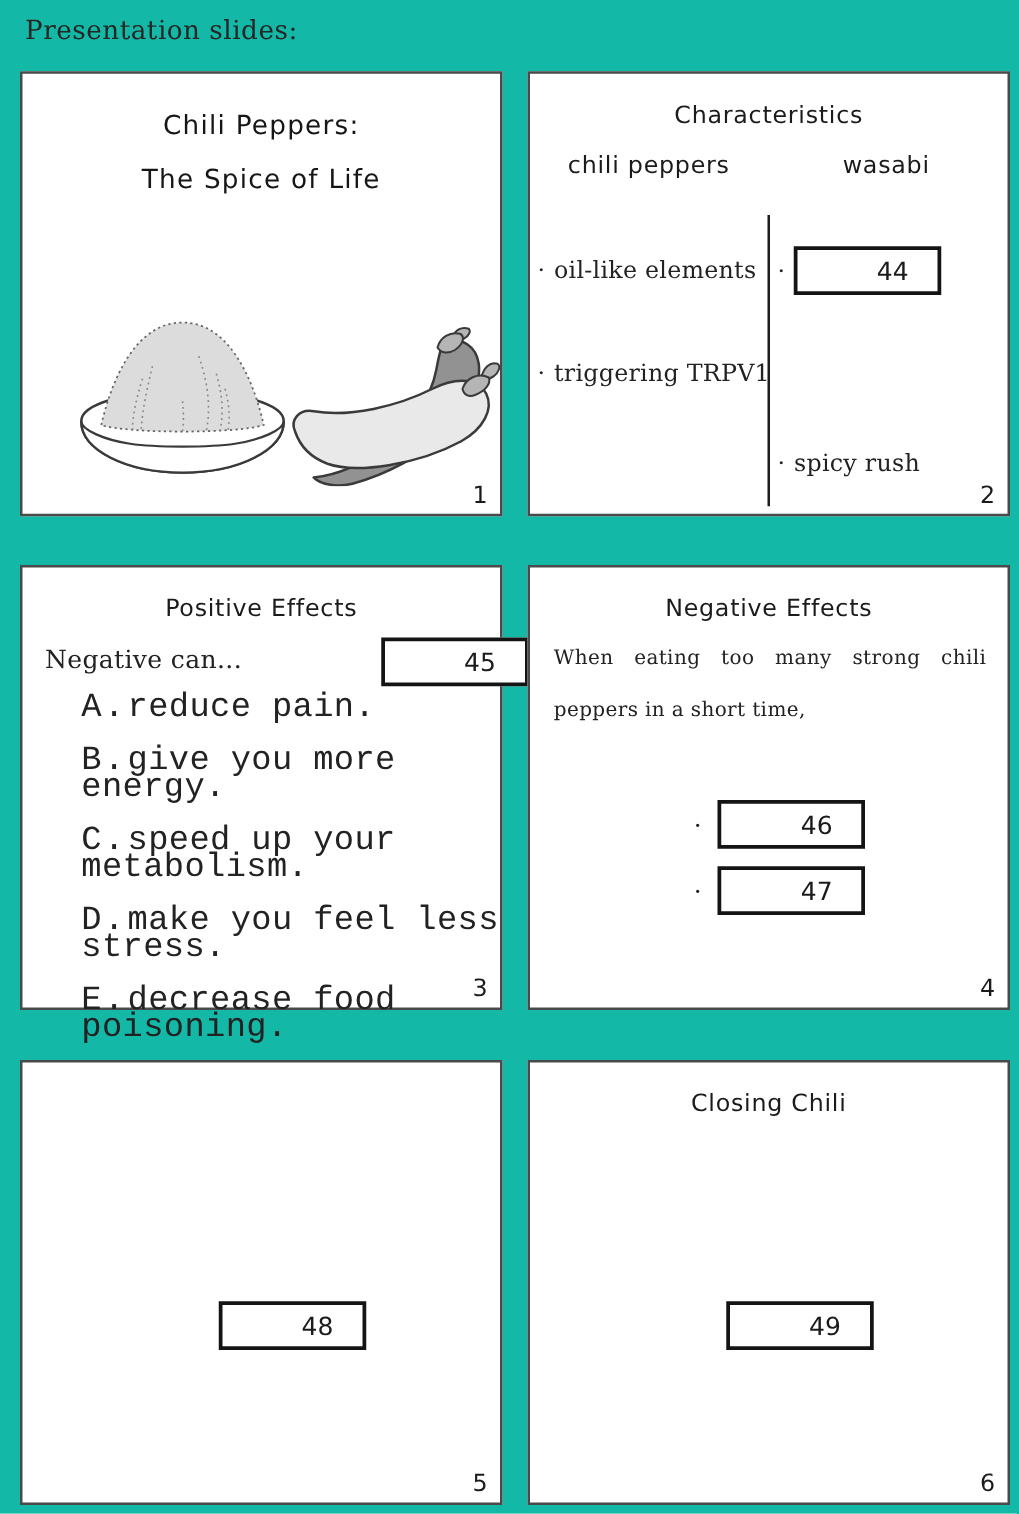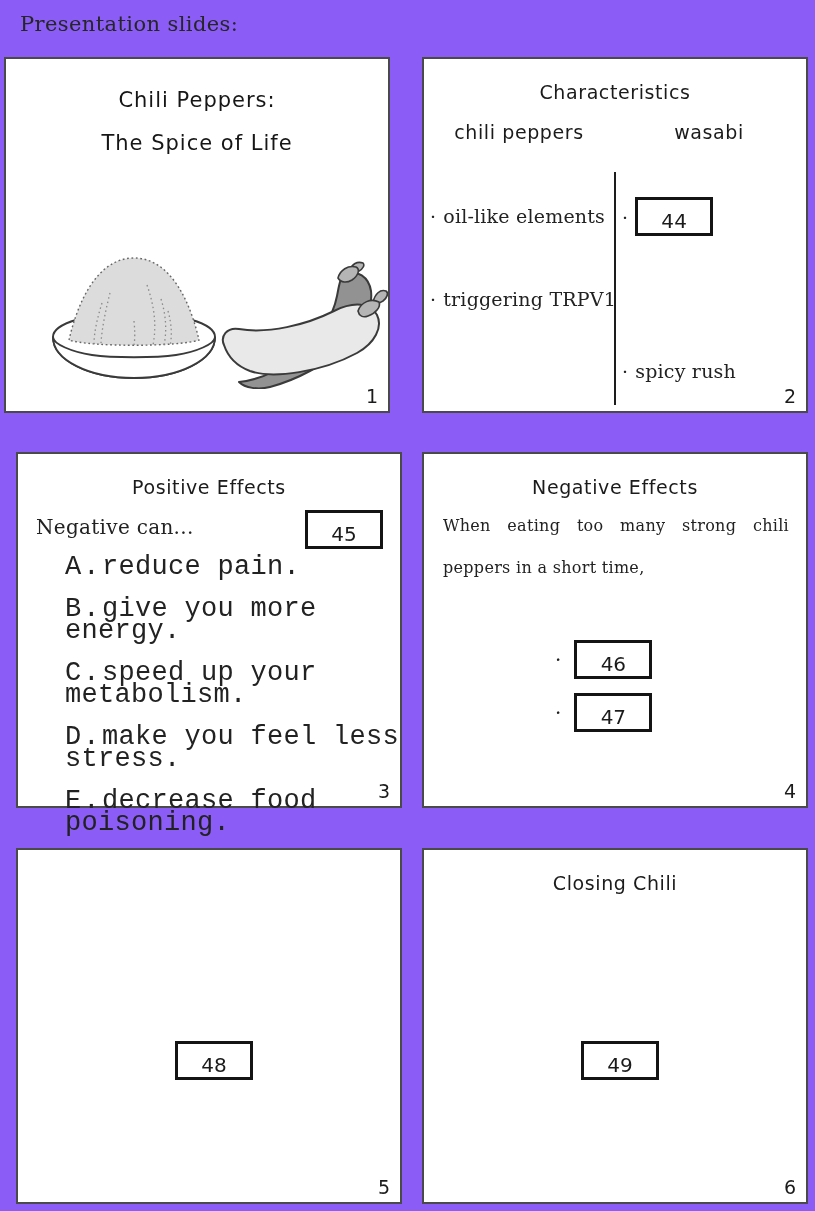--- a/index.html
+++ b/index.html
@@ -1,37 +1,37 @@
 <!DOCTYPE html>
 <html><head>
 <meta charset="utf-8">
 <style>
   html,body{margin:0;padding:0;background:#fff;}
-  .canvas{position:relative;width:815px;height:1211px;background:#8b5cf6;color:#1e1e1e;overflow:hidden;}
+  .canvas{position:relative;width:815px;height:1211px;background:#14b8a6;color:#1e1e1e;overflow:hidden;}
 
   .page-header{position:absolute;left:20px;top:12px;
     font-family:"DejaVu Serif",serif;font-size:21px;letter-spacing:0.4px;color:#262626;}
 
   .slide{position:absolute;width:386px;height:356px;border:2px solid #4a4a4a;
     background:#fff;box-sizing:border-box;}
-  #s1{left:4px;top:57px;padding-left:28px;}  #s2{left:422px;top:57px;}
+  #s1{left:16px;top:57px;padding-left:28px;}  #s2{left:422px;top:57px;}
   #s3{left:16px;top:452px;} #s4{left:422px;top:452px;}
   #s5{left:16px;top:848px;} #s6{left:422px;top:848px;}
 
   .stitle{position:absolute;top:22px;left:0;right:0;text-align:center;
     font-family:"DejaVu Sans",sans-serif;font-size:19px;letter-spacing:0.6px;color:#1b1b1b;}
   .pagenum{position:absolute;right:10px;bottom:4px;
     font-family:"DejaVu Sans",sans-serif;font-size:19px;color:#1b1b1b;}
 
   .serif{font-family:"DejaVu Serif",serif;color:#222;}
   .blt{display:inline-block;font-family:"DejaVu Serif",serif;margin-right:7px;}
 
-  .box{display:inline-flex;align-items:flex-end;justify-content:center;
+  .box{display:inline-flex;align-items:center;justify-content:center;
     width:72px;height:33px;border:3px solid #141414;background:#fff;
-    font-family:"DejaVu Sans",sans-serif;font-size:20px;color:#1b1b1b;}
+    font-family:"DejaVu Sans",sans-serif;font-size:20px;color:#1b1b1b;padding-left:40px;}
 
   
   .s1-title{position:absolute;top:20px;left:0;right:0;text-align:center;
     font-family:"DejaVu Sans",sans-serif;font-size:21px;letter-spacing:1px;line-height:43px;color:#161616;}
   .bowl{position:absolute;left:38px;top:190px;width:180px;height:140px;}
   .peppers{position:absolute;left:212px;top:202px;width:172px;height:128px;}
   .tex{fill:none;stroke:#8a8a8a;stroke-width:1.3;stroke-dasharray:1.5 3;}
 
   
   .col-h{position:absolute;top:62px;font-family:"DejaVu Sans",sans-serif;

